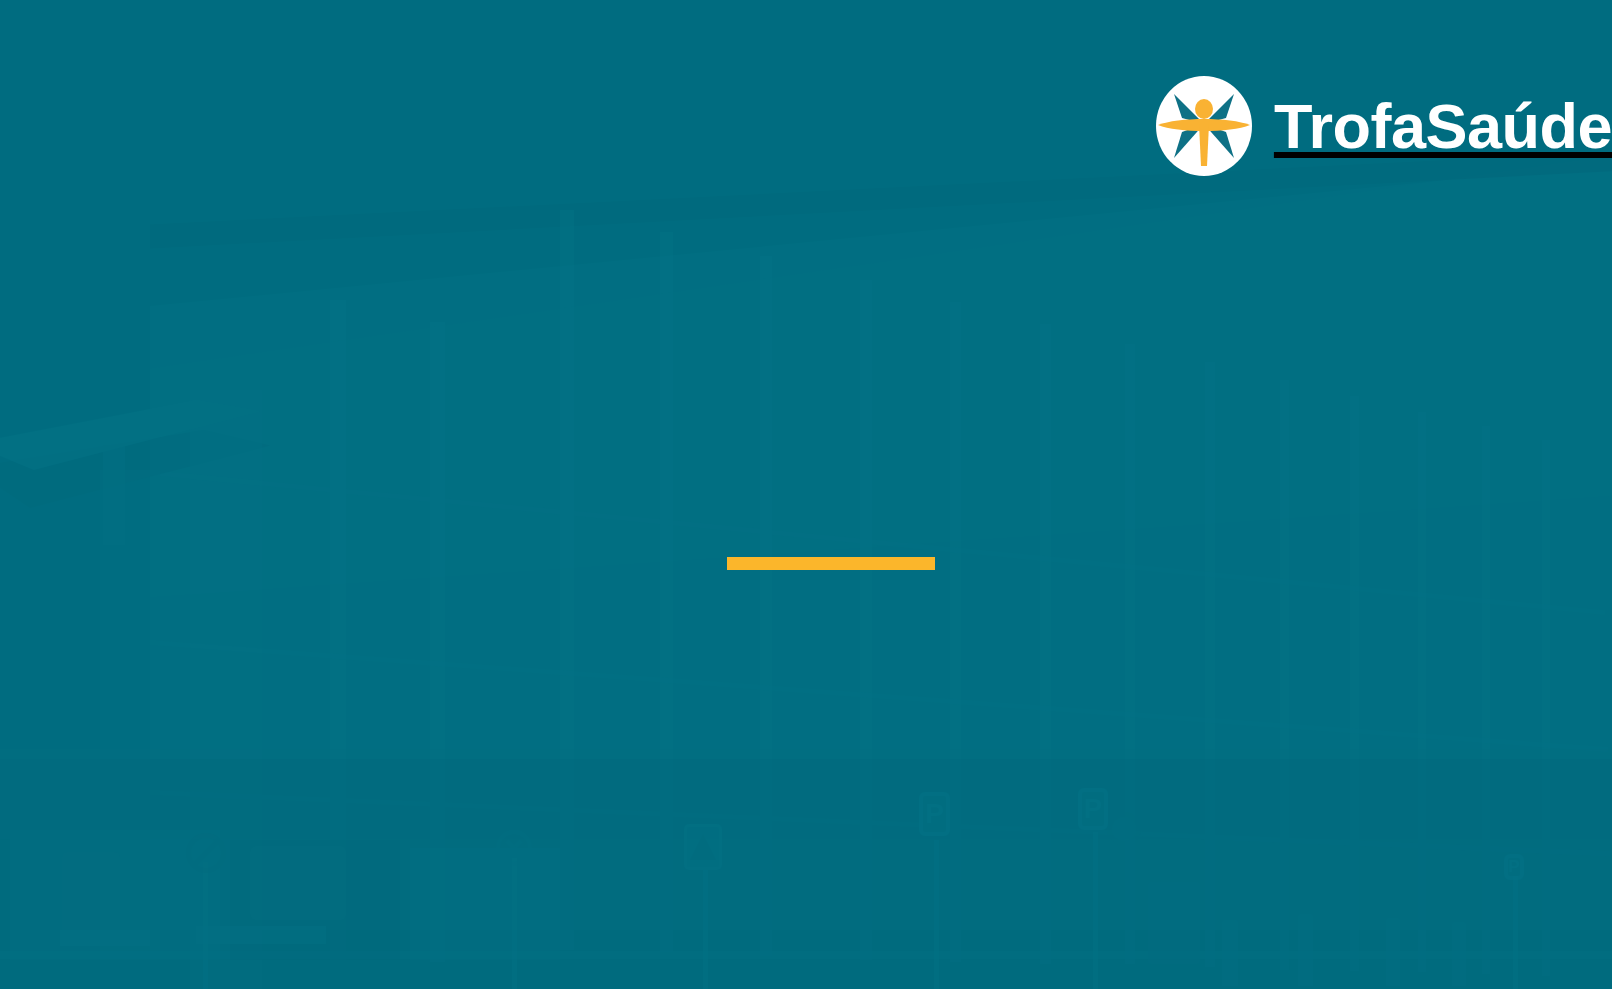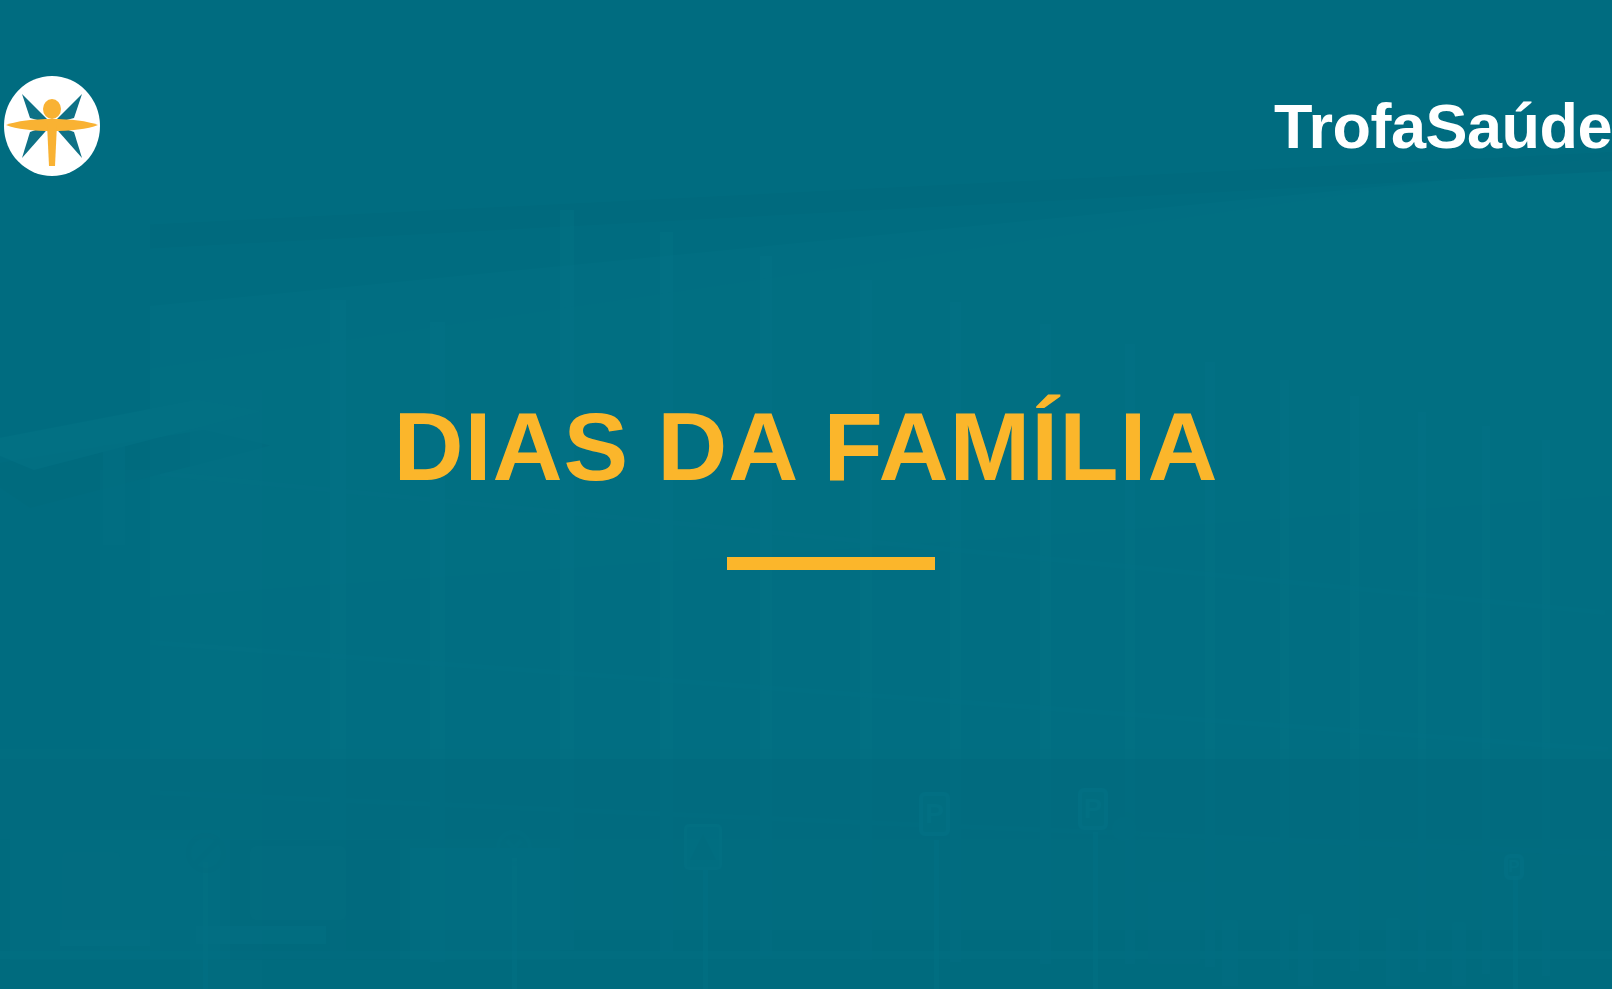--- a/index.html
+++ b/index.html
@@ -254,22 +254,23 @@
     z-index:5;
   }
 
   
   .logo-lockup {
     position:absolute;
     left:0; right:0;
     top:74px;
     display:flex;
     align-items:center;
-    justify-content:space-between;
+    justify-content:flex-end;
     gap:18px;
+    text-decoration:underline;
   }
 
   .logo-mark {
     width:104px; height:104px;
     flex:0 0 auto;
     display:block;
   }
 
   .logo-wordmark {
     font-size:63px;
@@ -434,19 +435,18 @@
           <path d="M6 51 C26 43 78 43 98 51 C78 59 26 59 6 51 Z"></path>
           <path d="M47 50 L57 50 L55 92 L49 92 Z"></path>
         </g>
       </svg>
 
       <div class="logo-wordmark">
         <span class="wm-bold">TrofaSaúde</span>
       </div>
     </div>
 
-    <div class="headline">DIAS DA FAMÍLIA</div>
 
     <div class="rule"></div>
 
 
   </div>
 </div>
 
 </body></html>

